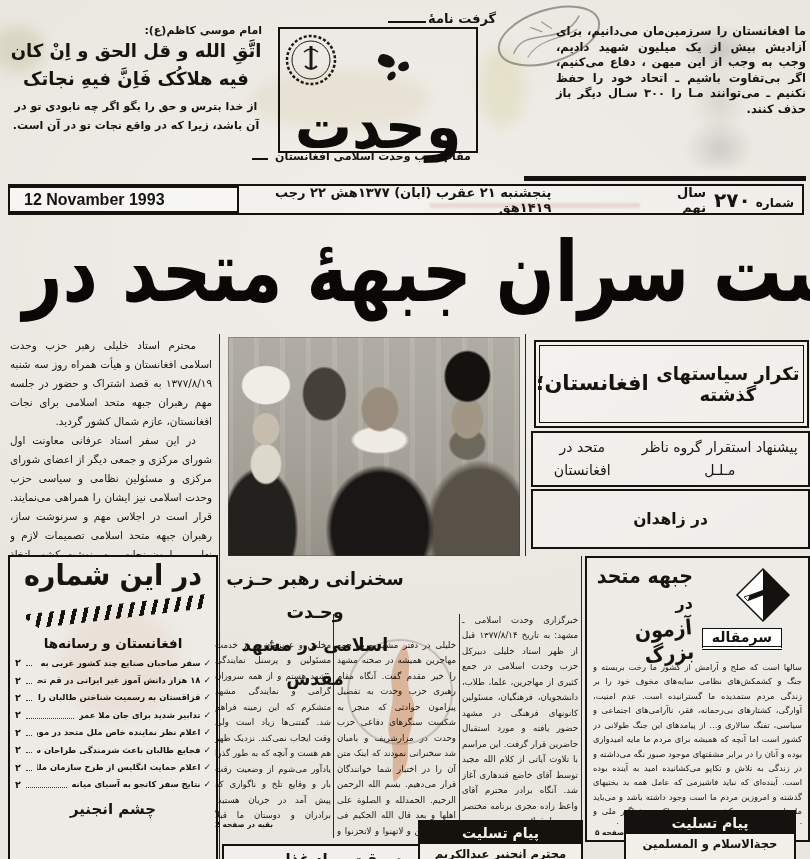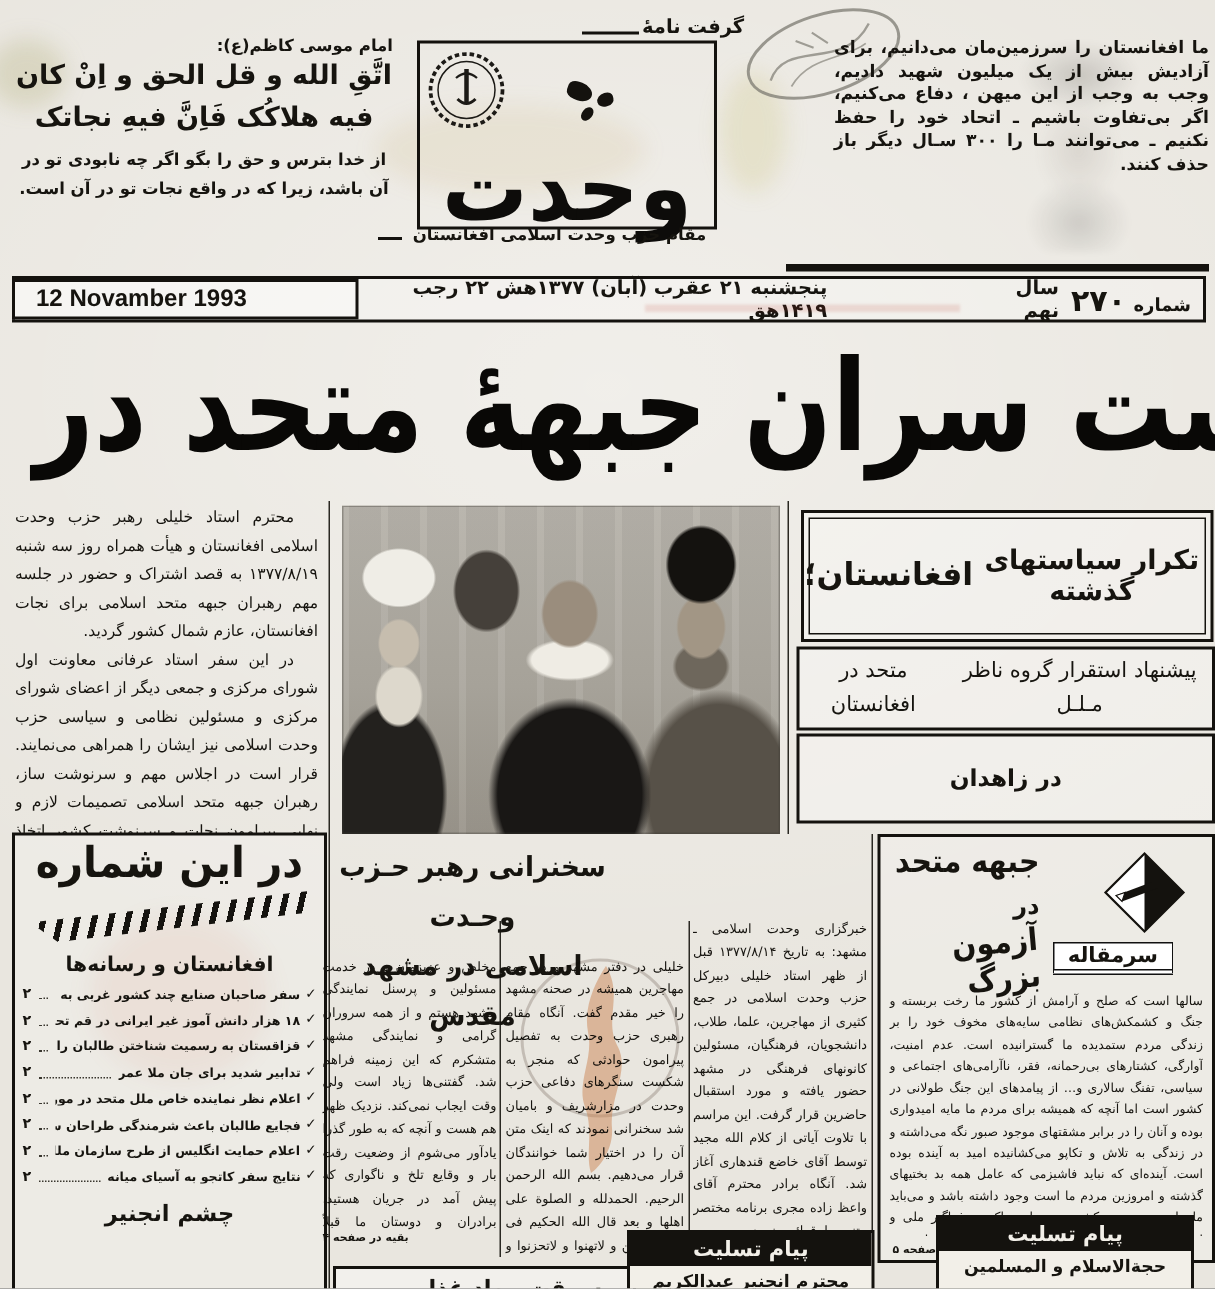--- a/index.html
+++ b/index.html
@@ -303,21 +303,21 @@
   </div>
 
   <div id="speech-headline" class="abs rtl">
     <div>سخنرانی رهبر حـزب وحـدت</div>
     <div>اسلامی در مشهد مقدس</div>
   </div>
 
   <div id="sp-col-r" class="speech-col rtl">خبرگزاری وحدت اسلامی ـ مشهد: به تاریخ ۱۳۷۷/۸/۱۴ قبل از ظهر استاد خلیلی دبیرکل حزب وحدت اسلامی در جمع کثیری از مهاجرین، علما، طلاب، دانشجویان، فرهنگیان، مسئولین کانونهای فرهنگی در مشهد حضور یافته و مورد استقبال حاضرین قرار گرفت. این مراسم با تلاوت آیاتی از کلام الله مجید توسط آقای خاضع قندهاری آغاز شد. آنگاه برادر محترم آقای واعظ زاده مجری برنامه مختصر متنی را قرائت نموده و سپس آقای عارفی مسئول نمایندگی مشهد تشریف آوری رهبر حزب وحدت اسلامی جناب استاد</div>
   <div id="sp-col-m" class="speech-col rtl">خلیلی در دفتر مشهد و در جمع مهاجرین همیشه در صحنه مشهد را خیر مقدم گفت. آنگاه مقام رهبری حزب وحدت به تفصیل پیرامون حوادثی که منجر به شکست سنگرهای دفاعی حزب وحدت در مزارشریف و بامیان شد سخنرانی نمودند که اینک متن آن را در اختیار شما خوانندگان قرار می‌دهیم. بسم الله الرحمن الرحیم. الحمدلله و الصلوة علی اهلها و بعد قال الله الحکیم فی کتابه المبین و لاتهنوا و لاتحزنوا و انتم الاعلون ان کنتم مؤمنین. خوشحالم که امروز در جمعی از آیات و اساتید و علما و روشنفکران و مهاجرین بسیار</div>
   <div id="sp-col-l" class="speech-col rtl">مخلص و عزیزمان و در خدمت مسئولین و پرسنل نمایندگی مشهد هستم و از همه سروران گرامی و نمایندگی مشهد متشکرم که این زمینه فراهم شد. گفتنی‌ها زیاد است ولی وقت ایجاب نمی‌کند. نزدیک ظهر هم هست و آنچه که به طور گذرا یادآور می‌شوم از وضعیت رقت بار و وقایع تلخ و ناگواری که پیش آمد در جریان هستید. برادران و دوستان ما قبلاً صحبتهایی کرده‌اند. من در این رابطه نمی‌خواهم زیاد وقت شما سروران را بگیرم، ولی به طور تذکر یادآور می‌شوم که همه حوادث و وقایع داخلی تصادفی و اتفاقی و آنی پیش نیامده، ریشه عمیقی از گذشته تا</div>
-  <div id="sp-cont" class="abs">بقیه در صفحه ۴</div>
+  <div id="sp-cont" class="abs">بقیه در صفحه 2</div>
 
   <svg id="watermark" class="abs" viewBox="0 0 116 150">
     <circle cx="58" cy="56" r="52" fill="none" stroke="rgba(70,45,30,0.22)" stroke-width="2"></circle>
     <path d="M62 8 C74 28 60 44 70 62 C78 78 64 96 66 116 C67 130 58 142 52 146 C48 134 54 118 48 102 C42 86 54 70 50 52 C47 36 54 20 62 8 Z" fill="#e0935f" opacity="0.5"></path>
   </svg>
 
   <div id="bottom-headline" class="abs rtl">سرقت مواد غذایی … سازمان</div>
 
   <div id="editorial" class="abs">
     <div id="ed-title" class="rtl">

